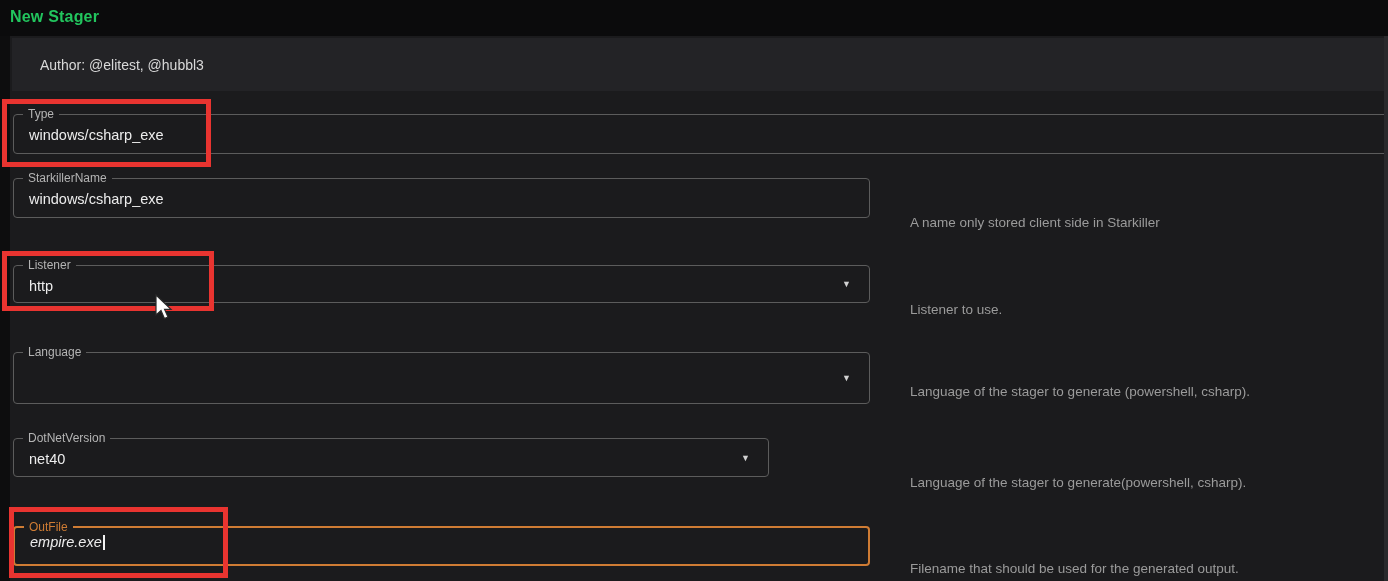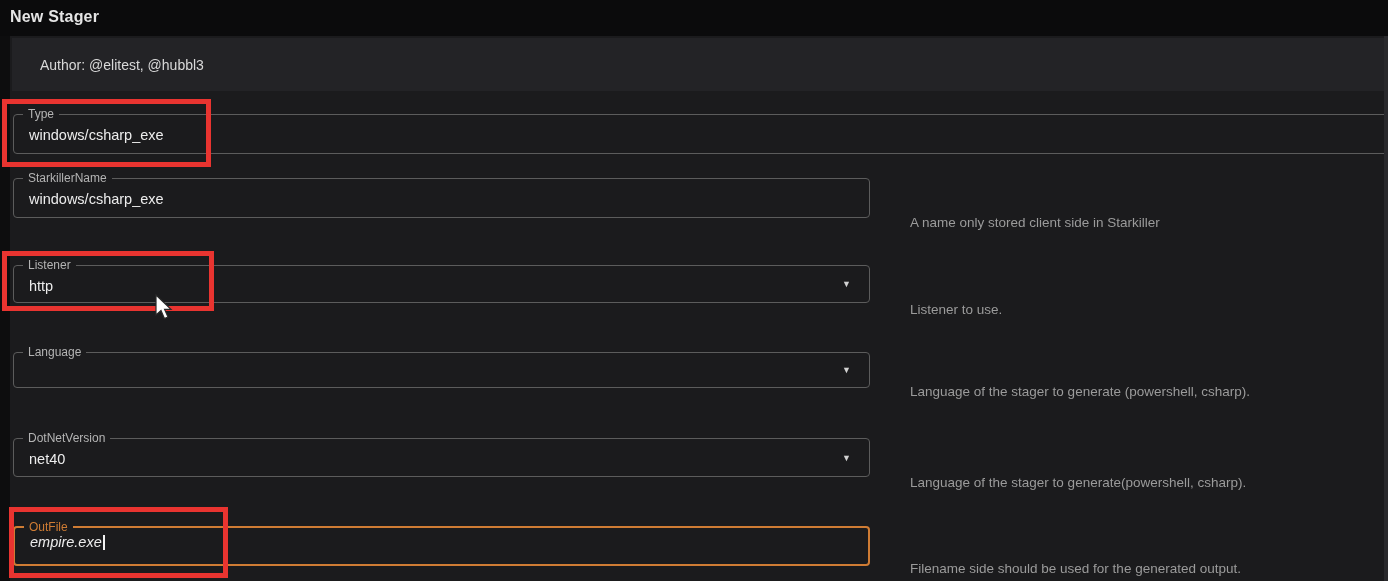--- a/index.html
+++ b/index.html
@@ -4,35 +4,35 @@
 <style>
   html,body{margin:0;padding:0;}
   body{
     width:1388px;height:581px;position:relative;overflow:hidden;
     background:#0d0d0e;
     font-family:"Liberation Sans", sans-serif;
     -webkit-font-smoothing:antialiased;
   }
   
   .header{position:absolute;left:0;top:0;right:0;height:36px;background:#0b0b0c;}
-  .page-title{position:absolute;left:10px;top:8px;font-size:16px;font-weight:bold;color:#e5e5e5;letter-spacing:.2px;}
+  .page-title{position:absolute;left:10px;top:8px;font-size:16px;font-weight:bold;color:#22c55e;letter-spacing:.2px;}
   
   .content{position:absolute;left:10px;top:36px;right:0;bottom:0;background:#1b1b1d;}
   
   .author-bar{position:absolute;left:12px;top:38px;right:0;height:53px;background:#232326;display:flex;align-items:center;}
   .author-text{padding-left:28px;font-size:14px;color:#d9d9d9;}
   
   .field{position:absolute;border:1px solid #5c5c5c;border-radius:4px;background:transparent;box-sizing:border-box;}
   .field-label{position:absolute;top:-8px;left:9px;font-size:12px;color:#b4b4b4;background:#1b1b1d;padding:0 5px;line-height:14px;white-space:nowrap;}
   .field-value{padding:12px 0 0 15px;font-size:14.5px;color:#ededed;white-space:nowrap;}
   .field-type{left:13px;top:114px;width:1380px;height:40px;}
   .field-starkillername{left:13px;top:178px;width:857px;height:40px;}
   .field-listener{left:13px;top:265px;width:857px;height:38px;}
-  .field-language{left:13px;top:352px;width:857px;height:36px;}
-  .field-dotnetversion{left:13px;top:438px;width:857px;height:39px;}
+  .field-language{left:13px;top:352px;width:857px;height:52px;}
+  .field-dotnetversion{left:13px;top:438px;width:756px;height:39px;}
   .field-outfile{left:13px;top:526px;width:857px;height:40px;border:2px solid #cf7c34;}
   .field-outfile .field-label{color:#cf7c34;}
   .field-outfile .field-value{padding-top:6px;font-style:italic;}
   .select-caret{position:absolute;right:18px;top:50%;transform:translateY(-50%);font-size:9px;color:#d2d2d2;}
   .caret-bar{display:inline-block;width:2px;height:15px;background:#f2f2f2;margin-left:1px;vertical-align:text-bottom;}
   
   .helper{position:absolute;left:910px;font-size:13.5px;color:#9b9b9b;white-space:nowrap;margin-top:20px;}
   .helper-1{top:195px;}
   .helper-2{top:282px;}
   .helper-3{top:364px;}
@@ -89,21 +89,21 @@
   <span class="field-label">DotNetVersion</span>
   <div class="field-value">net40</div>
   <span class="select-caret">▼</span>
 </div>
 <div class="helper helper-4">Language of the stager to generate(powershell, csharp).</div>
 
 <div class="field field-outfile">
   <span class="field-label">OutFile</span>
   <div class="field-value"><span>empire.exe</span><span class="caret-bar"></span></div>
 </div>
-<div class="helper helper-5">Filename side should be used for the generated output.</div>
+<div class="helper helper-5">Filename that should be used for the generated output.</div>
 
 <div class="annotation annotation-type"></div>
 <div class="annotation annotation-listener"></div>
 <div class="annotation annotation-outfile"></div>
 
 <div class="scrollbar"></div>
 
 <svg class="cursor" viewBox="0 0 20 28">
   <path d="M2,1 L2,21 L7,16.6 L10.4,24.6 L14,23 L10.6,15.4 L17,15.4 Z" fill="#ffffff" stroke="#2a2a2a" stroke-width="1.2"></path>
 </svg>

